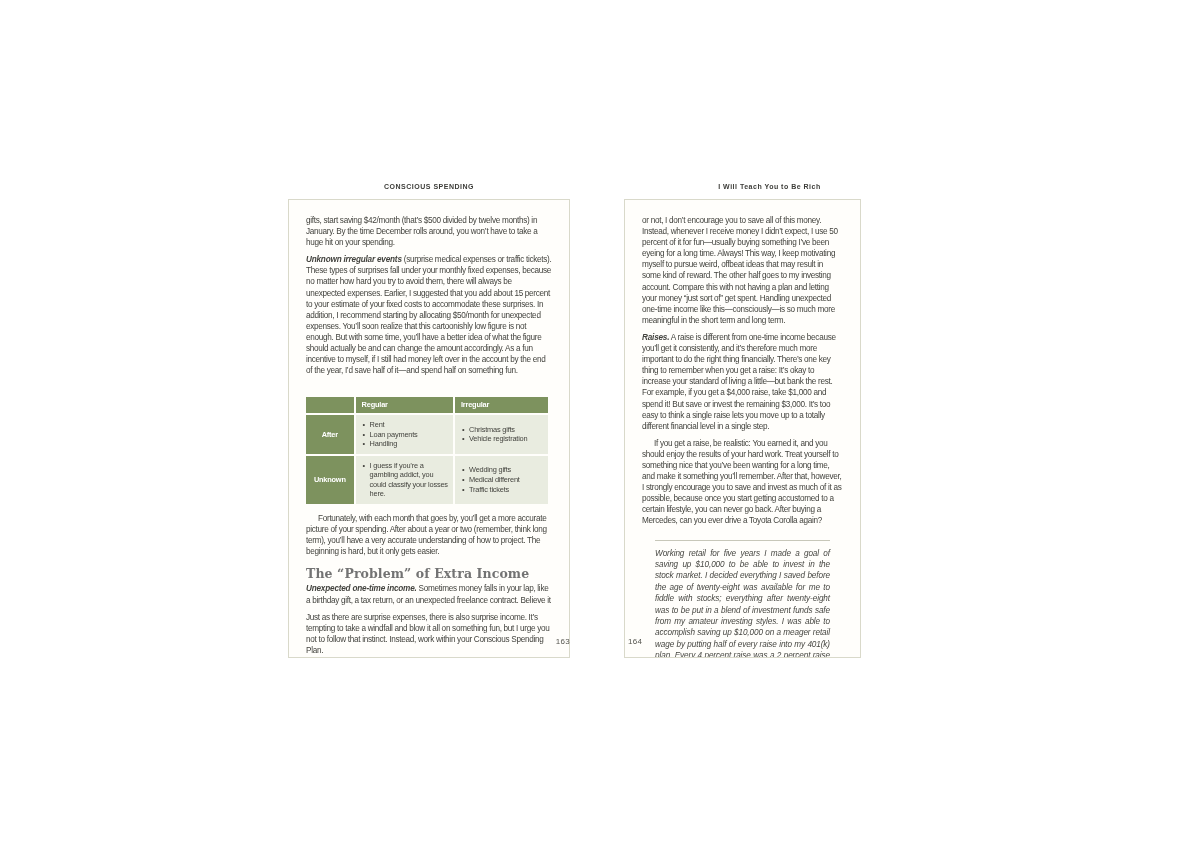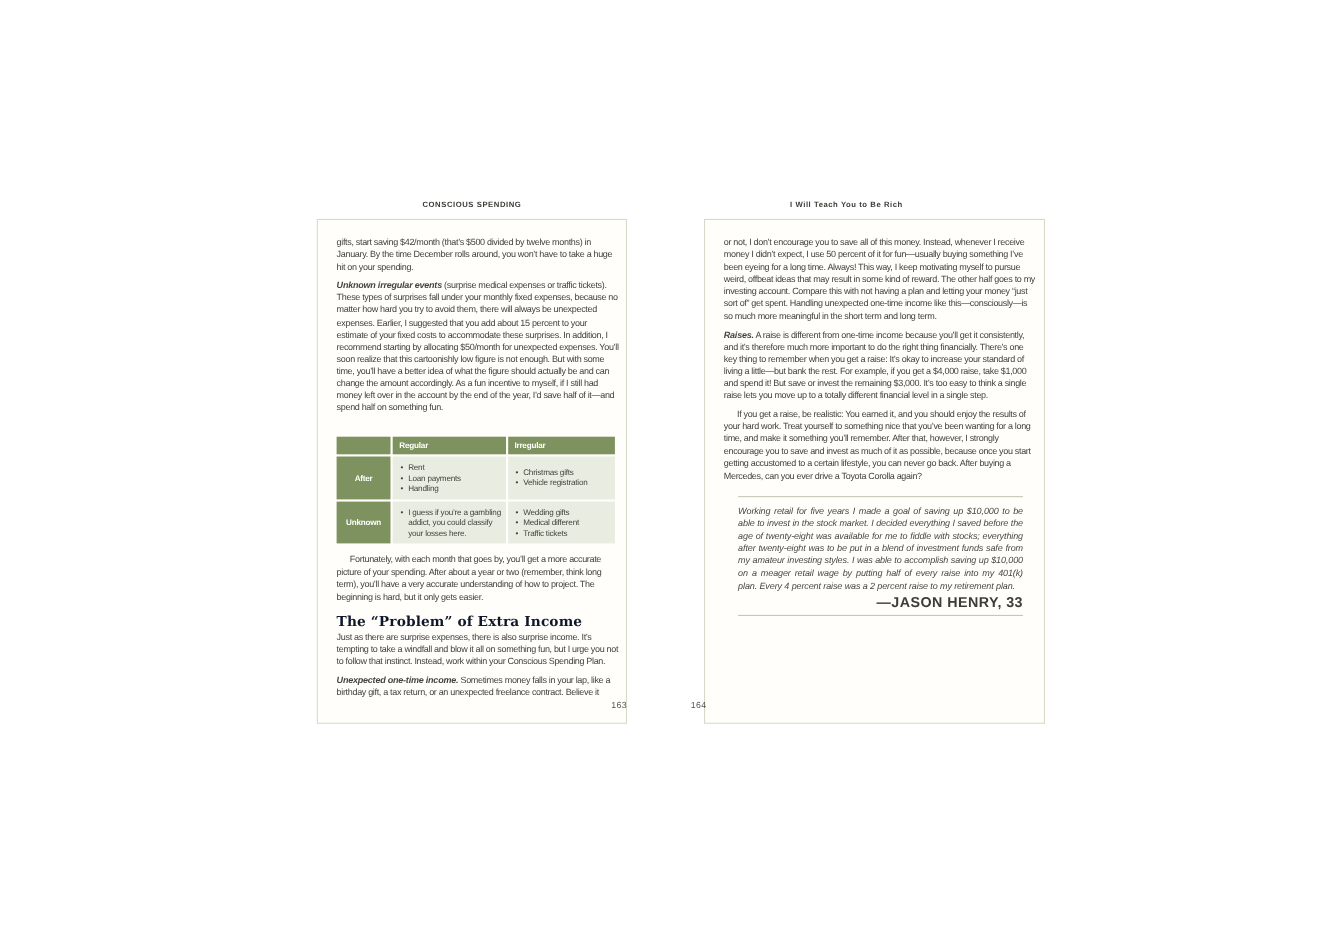--- a/index.html
+++ b/index.html
@@ -27,25 +27,25 @@
   .running-head.rh-left  { left: 288px; width: 282px; }
   .running-head.rh-right { left: 628px; width: 283px; }
 
   .page-box {
     position: absolute;
     top: 199px;
     height: 459px;
     box-sizing: border-box;
     background: #fffefb;
     border: 1px solid #d9d9ca;
-    padding: 15px 6px 10px 17px;
+    padding: 15px 17px 10px 17px;
     overflow: hidden;
   }
   .page-box.pb-left  { left: 288px; width: 282px; }
-  .page-box.pb-right { left: 640px; width: 310px; }
+  .page-box.pb-right { left: 624px; width: 237px; }
 
   .page-box p {
     margin: 0 0 6px 0;
     font-size: 8.2px;
     line-height: 11.1px;
     letter-spacing: -0.3px;
     color: #43433e;
     text-align: left;
   }
   .indent { text-indent: 12px; }
@@ -54,21 +54,21 @@
     font-style: italic;
     letter-spacing: -0.2px;
   }
 
   h2.section-heading {
     margin: 9px 0 2px 0;
     font-family: "DejaVu Serif", serif;
     font-weight: bold;
     font-size: 12.5px;
     letter-spacing: 0.1px;
-    color: #0f172a;
+    color: #737373;
   }
 
   table.expenses {
     width: 100%;
     border-collapse: separate;
     border-spacing: 2px;
     margin: 19px -2px 7px -2px;
   }
   table.expenses th, table.expenses td {
     font-size: 7.4px;
@@ -179,23 +179,23 @@
           </ul>
         </td>
       </tr>
     </tbody>
       </table>
 
     <p class="indent"><span>Fortunately, with each month that goes by, you’ll get a more accurate picture of your spending. After about a year or two (remember, think long term), you’ll have a very accurate understanding of how to project. The beginning is hard, but it only gets easier.</span></p>
 
     <h2 class="section-heading">The “Problem” of Extra Income</h2>
 
+    <p><span class="lead">Unexpected one-time income.</span> <span>Sometimes money falls in your lap, like a birthday gift, a tax return, or an unexpected freelance contract. Believe it</span></p>
+
     <p><span>Just as there are surprise expenses, there is also surprise income. It’s tempting to take a windfall and blow it all on something fun, but I urge you not to follow that instinct. Instead, work within your Conscious Spending Plan.</span></p>
-
-    <p><span class="lead">Unexpected one-time income.</span> <span>Sometimes money falls in your lap, like a birthday gift, a tax return, or an unexpected freelance contract. Believe it</span></p>
   </div>
 
   <div class="page-num pn-left">163</div>
 
   <div class="running-head rh-right">I Will Teach You to Be Rich</div>
 
   <div class="page-box pb-right">
     <p><span>or not, I don’t encourage you to save all of this money. Instead, whenever I receive money I didn’t expect, I use 50 percent of it for fun—usually buying something I’ve been eyeing for a long time. Always! This way, I keep motivating myself to pursue weird, offbeat ideas that may result in some kind of reward. The other half goes to my investing account. Compare this with not having a plan and letting your money “just sort of” get spent. Handling unexpected one-time income like this—consciously—is so much more meaningful in the short term and long term.</span></p>
 
     <p><span class="lead">Raises.</span> <span>A raise is different from one-time income because you’ll get it consistently, and it’s therefore much more important to do the right thing financially. There’s one key thing to remember when you get a raise: It’s okay to increase your standard of living a little—but bank the rest. For example, if you get a $4,000 raise, take $1,000 and spend it! But save or invest the remaining $3,000. It’s too easy to think a single raise lets you move up to a totally different financial level in a single step.</span></p>

